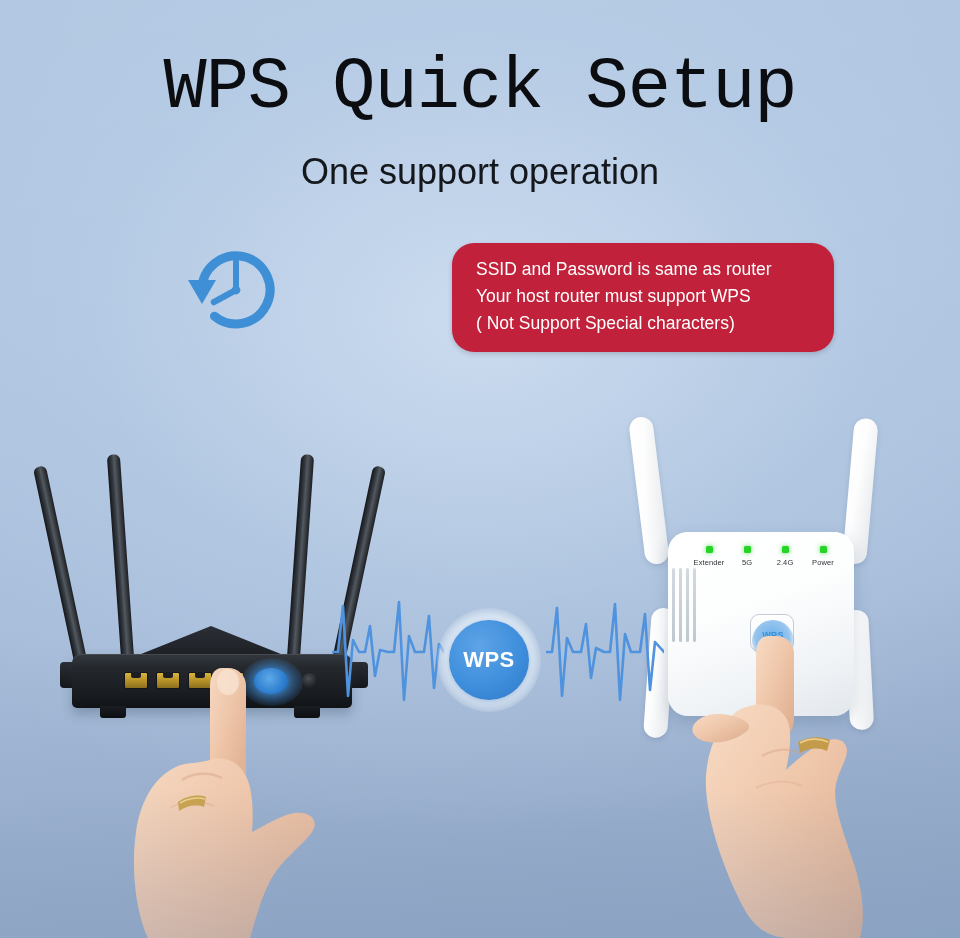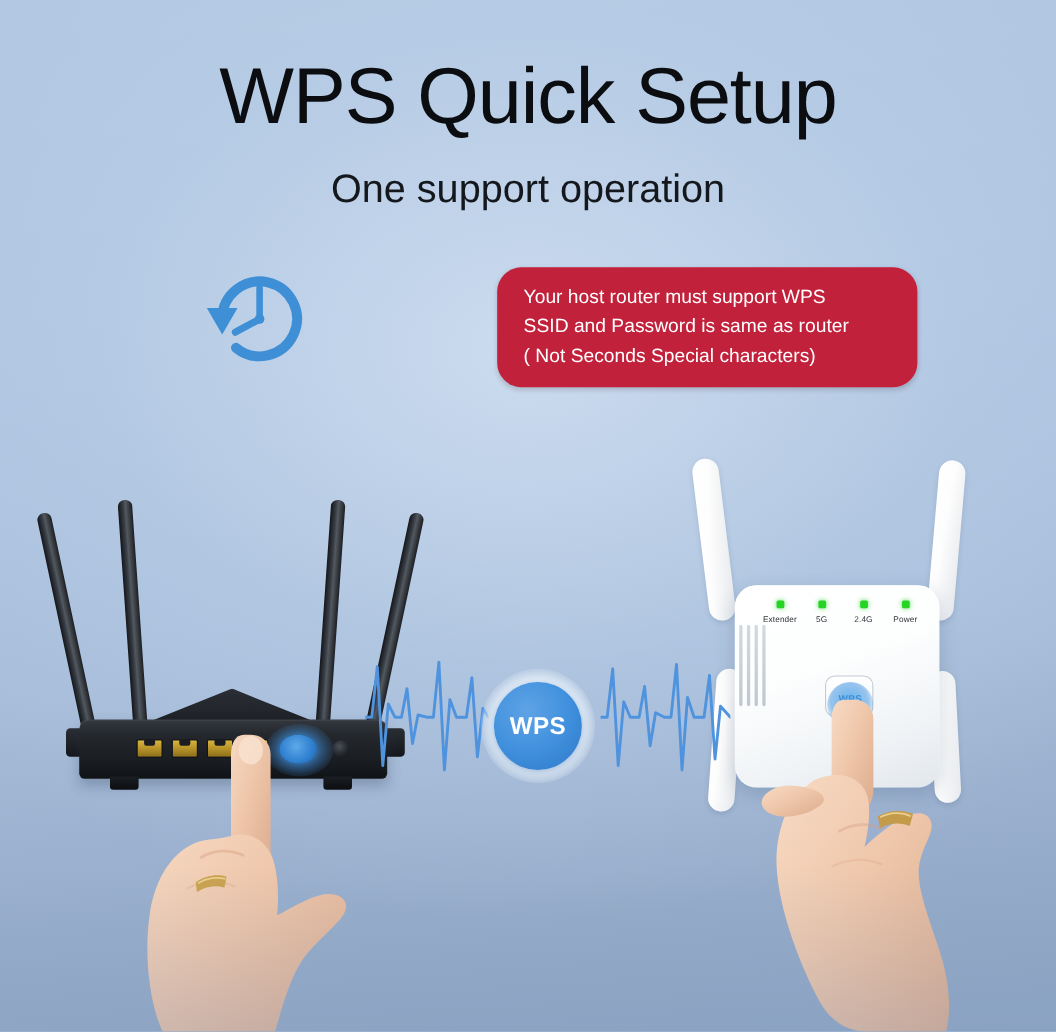--- a/index.html
+++ b/index.html
@@ -30,20 +30,21 @@
     position: absolute;
     top: 52px;
     left: 0;
     width: 960px;
     text-align: center;
     font-size: 72px;
     font-weight: 400;
     letter-spacing: -1px;
     color: #0b0d10;
     line-height: 1;
+    font-family: Liberation Mono, monospace;
   }
 
   .subtitle {
     position: absolute;
     top: 154px;
     left: 0;
     width: 960px;
     text-align: center;
     font-size: 36px;
     font-weight: 400;
@@ -393,23 +394,23 @@
         <path d="M22 54 A34 34 0 1 1 34.5 80.2" fill="none" stroke="#3f8fd6" stroke-width="9" stroke-linecap="round"></path>
         <path d="M8 44 L36 44 L22 68 Z" fill="#3f8fd6"></path>
         <circle cx="56" cy="54" r="4.4" fill="#3f8fd6"></circle>
         <line x1="56" y1="54" x2="56" y2="26" stroke="#3f8fd6" stroke-width="6" stroke-linecap="round"></line>
         <line x1="56" y1="54" x2="34" y2="66" stroke="#3f8fd6" stroke-width="6.5" stroke-linecap="round"></line>
       </svg>
     </div>
   </div>
 
   <div class="notice">
+    <div class="notice-line">SSID and Password is same as router</div>
     <div class="notice-line">Your host router must support WPS</div>
-    <div class="notice-line">SSID and Password is same as router</div>
-    <div class="notice-line">( Not Seconds Special characters)</div>
+    <div class="notice-line">( Not Support Special characters)</div>
   </div>
 
   <div class="router">
     <div class="ant a1"></div>
     <div class="ant a2"></div>
     <div class="ant a3"></div>
     <div class="ant a4"></div>
     <div class="router-top"></div>
     <div class="router-side l"></div>
     <div class="router-side r"></div>

